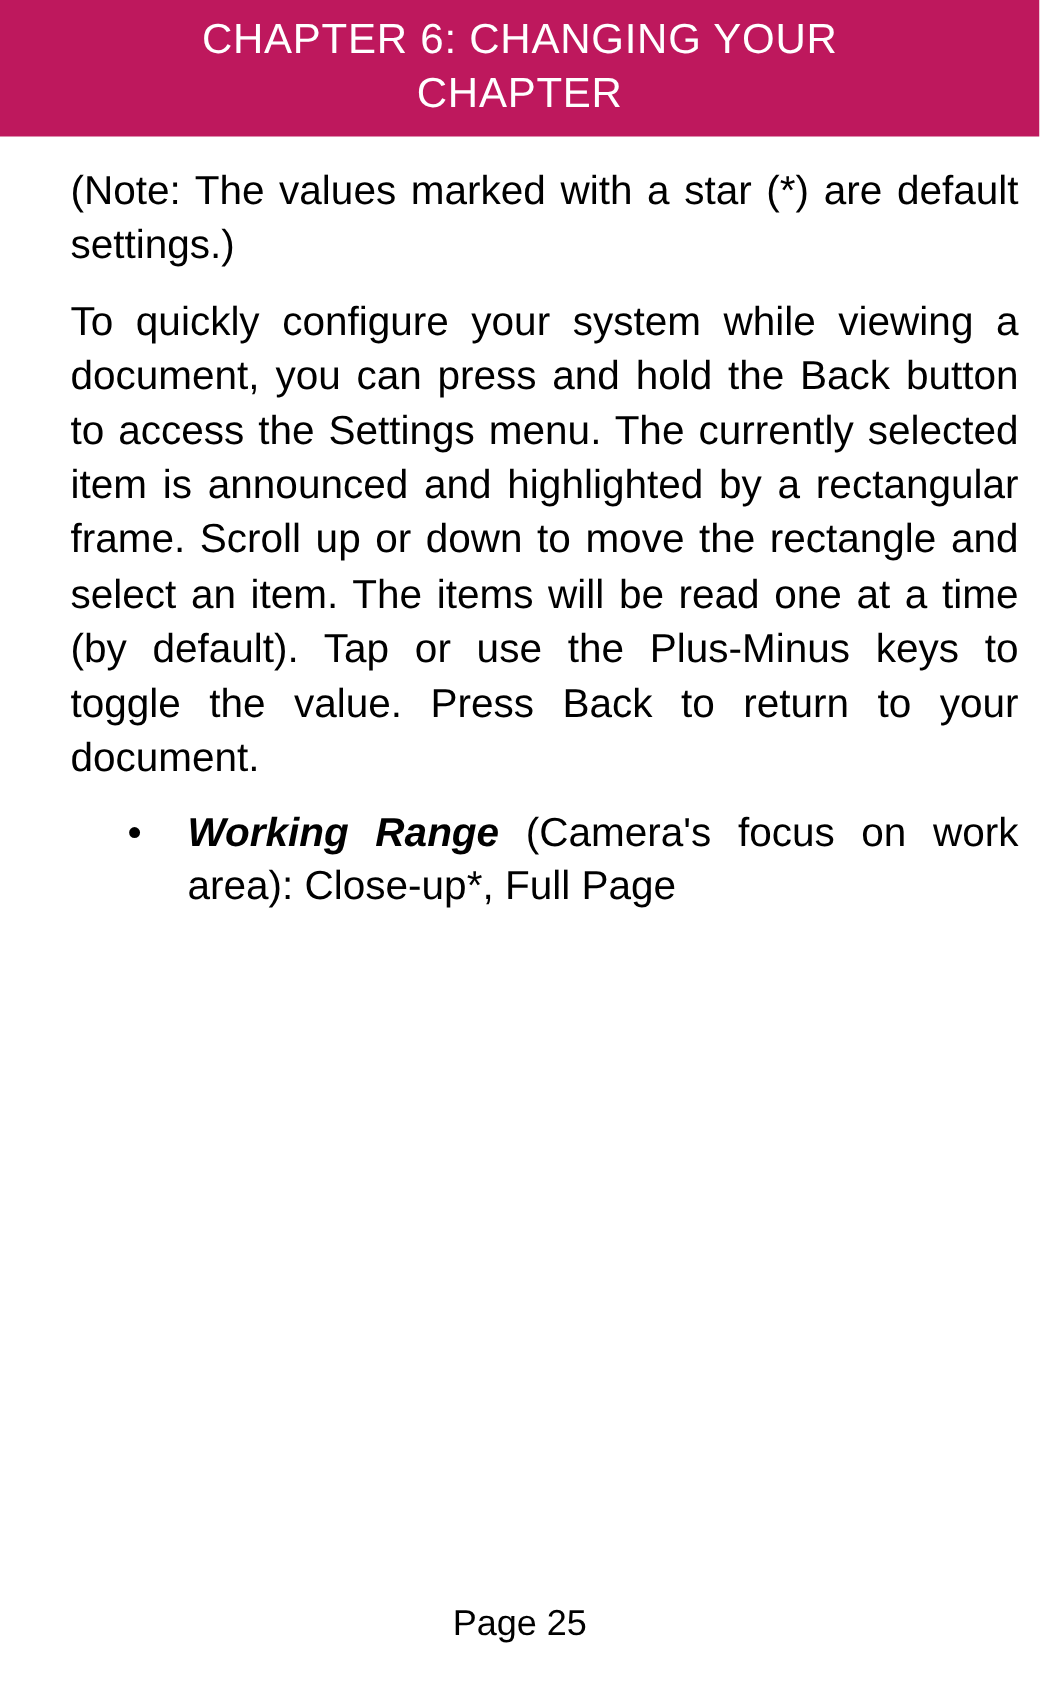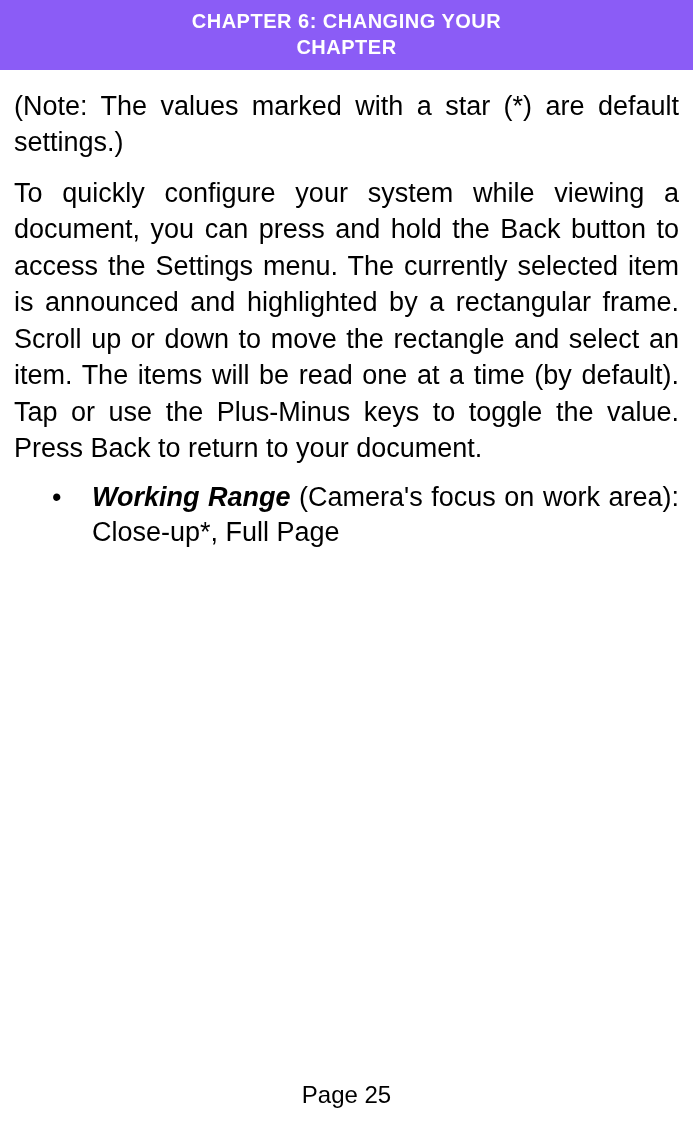--- a/index.html
+++ b/index.html
@@ -9,31 +9,32 @@
     }
     body {
       font-family: Arial, Helvetica, sans-serif;
       width: 693px;
       height: 1133px;
       background: #fff;
       color: #000;
       position: relative;
     }
     .chapter-header {
-      background: #8b5cf6;
+      background: #be185d;
       color: #fff;
       text-align: center;
       padding: 8px 20px 10px 20px;
-      font-weight: bold;
-      font-size: 20px;
+      font-weight: normal;
+      font-size: 28px;
       letter-spacing: 0.5px;
       line-height: 1.3;
     }
     .content {
       padding: 18px 14px 0 14px;
+      margin-left: 33px;
     }
     .para {
       font-size: 27px;
       line-height: 1.35;
       text-align: justify;
       margin-bottom: 14px;
     }
     .para-justify {
       text-align: justify;
       text-justify: inter-word;
@@ -56,21 +57,21 @@
       left: 38px;
       top: 0;
       font-size: 27px;
     }
     .bold {
       font-weight: bold;
       font-style: italic;
     }
     .page-number {
       position: absolute;
-      bottom: 24px;
+      bottom: 36px;
       left: 0;
       width: 100%;
       text-align: center;
       font-size: 24px;
     }
   </style>
 </head>
 <body>
 
 <div class="chapter-header">

